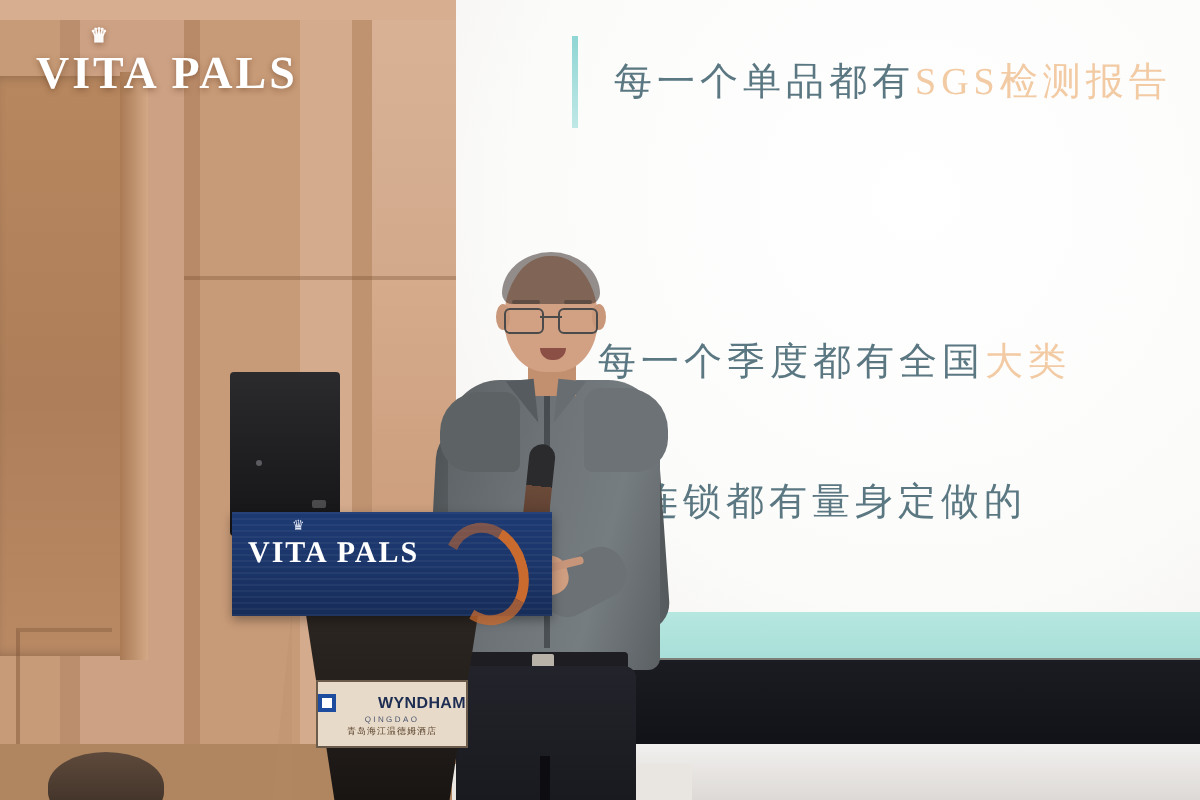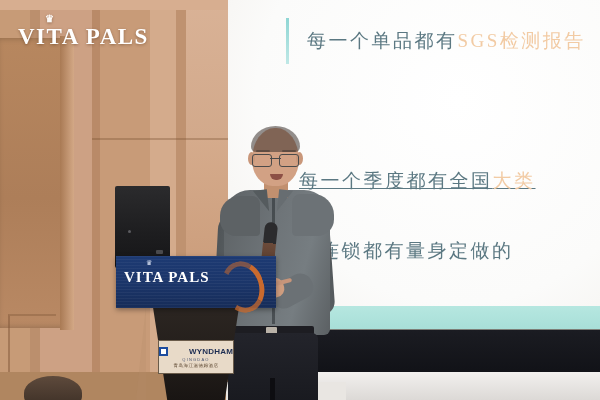--- a/index.html
+++ b/index.html
@@ -128,21 +128,21 @@
     color: #5b7882;
   }
   .line-text .hl {
     color: #f2cba4;
   }
   #line0 { top: 18px; }
   #line1 { top: 88px; }
   #line2 { top: 158px; }
   #line3 { top: 228px; }
   #line2 .accent-bar, #line3 .accent-bar { opacity: .0; }
-  #line2 .line-text { position: relative; left: -8px; text-decoration: underline; }
+  #line2 .line-text { position: relative; left: -8px; }
   #line3 .line-text { position: relative; left: -30px; }
 
   
   .watermark {
     position: absolute;
     left: 18px; top: 24px;
     color: #ffffff;
     font-family: "Liberation Serif", "DejaVu Serif", serif;
     font-size: 23px;
     font-weight: 700;

